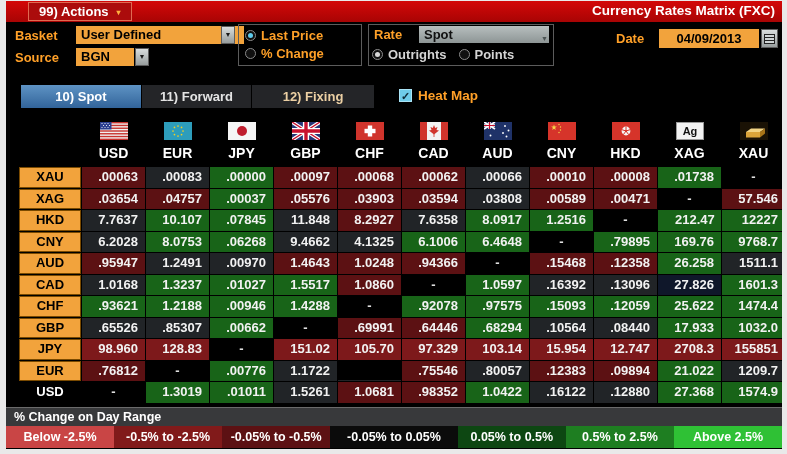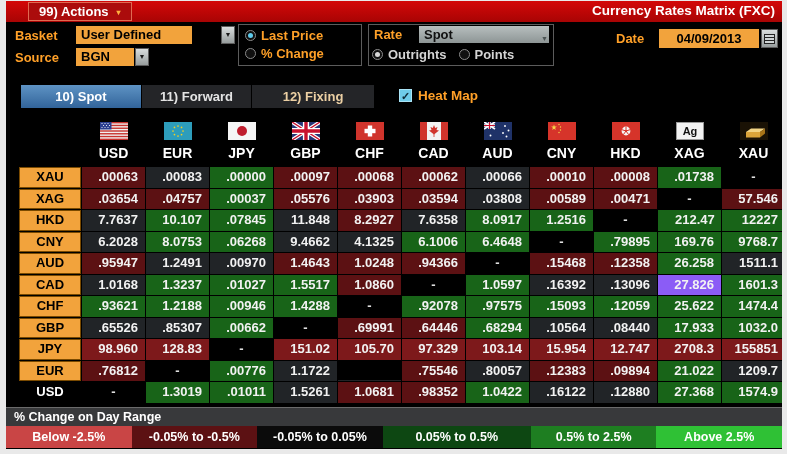--- a/index.html
+++ b/index.html
@@ -66,21 +66,21 @@
   <div class="screen">
 
     <div class="titlebar">
       <div class="actions-btn">
         <span>99) Actions</span><span class="actions-caret">▾</span>
       </div>
       <div class="win-title">Currency Rates Matrix (FXC)</div>
     </div>
 
     <div class="lbl" style="left:9px; top:27px;">Basket</div>
-    <div class="sel" style="left:70px; top:25px; width:116px;">User Defined</div>
+    <div class="sel" style="left:70px; top:25px; width:168px;">User Defined</div>
     <div class="caret-btn" style="left:215px; top:25px;">▼</div>
 
     <div class="lbl" style="left:9px; top:49px;">Source</div>
     <div class="sel" style="left:70px; top:47px; width:58px;">BGN</div>
     <div class="caret-btn" style="left:129px; top:47px;">▼</div>
 
     <div class="groupbox" style="left:232px; top:23px; width:124px; height:42px;">
       <div id="price-radios" style="padding:2px 0 0 6px;"><label class="radio-item">
             <span class="radio on">
               <span class="dot dot-cyan"></span>
@@ -329,21 +329,21 @@
         <div class="rowlab">CAD</div>
         <div class="vcell" style="background: rgb(33, 36, 39);">1.0168</div>
         <div class="vcell" style="background: rgb(24, 100, 24);">1.3237</div>
         <div class="vcell" style="background: rgb(24, 100, 24);">.01027</div>
         <div class="vcell" style="background: rgb(24, 100, 24);">1.5517</div>
         <div class="vcell" style="background: rgb(92, 17, 19);">1.0860</div>
         <div class="vcell dash" style="background: rgb(0, 0, 0);">-</div>
         <div class="vcell" style="background: rgb(24, 100, 24);">1.0597</div>
         <div class="vcell" style="background: rgb(33, 36, 39);">.16392</div>
         <div class="vcell" style="background: rgb(33, 36, 39);">.13096</div>
-        <div class="vcell" style="background: #8b5cf6;">27.826</div>
+        <div class="vcell" style="background: #0f172a;">27.826</div>
         <div class="vcell" style="background: rgb(24, 100, 24);">1601.3</div>
         <div class="rowlab">CHF</div>
         <div class="vcell" style="background: rgb(24, 100, 24);">.93621</div>
         <div class="vcell" style="background: rgb(24, 100, 24);">1.2188</div>
         <div class="vcell" style="background: rgb(24, 100, 24);">.00946</div>
         <div class="vcell" style="background: rgb(24, 100, 24);">1.4288</div>
         <div class="vcell dash" style="background: rgb(0, 0, 0);">-</div>
         <div class="vcell" style="background: rgb(24, 100, 24);">.92078</div>
         <div class="vcell" style="background: rgb(24, 100, 24);">.97575</div>
         <div class="vcell" style="background: rgb(24, 100, 24);">.15093</div>
@@ -396,20 +396,21 @@
         <div class="vcell" style="background: rgb(24, 100, 24);">1.0422</div>
         <div class="vcell" style="background: rgb(33, 36, 39);">.16122</div>
         <div class="vcell" style="background: rgb(33, 36, 39);">.12880</div>
         <div class="vcell" style="background: rgb(24, 100, 24);">27.368</div>
         <div class="vcell" style="background: rgb(24, 100, 24);">1574.9</div>
       </div>
 
     <div class="legend-title-bar">% Change on Day Range</div>
     <div class="legend-row" id="legend">
         <div class="legend-seg" style="background: rgb(201, 69, 69);">Below -2.5%</div>
+        <div class="legend-seg" style="background: rgb(129, 26, 26);">-0.5% to -2.5%</div>
         <div class="legend-seg" style="background: rgb(92, 17, 19);">-0.05% to -0.5%</div>
         <div class="legend-seg" style="background: rgb(11, 11, 11);">-0.05% to 0.05%</div>
         <div class="legend-seg" style="background: rgb(13, 71, 18);">0.05% to 0.5%</div>
         <div class="legend-seg" style="background: rgb(30, 126, 33);">0.5% to 2.5%</div>
         <div class="legend-seg" style="background: rgb(47, 193, 53);">Above 2.5%</div>
       </div>
 
   </div>
 </div>
 

